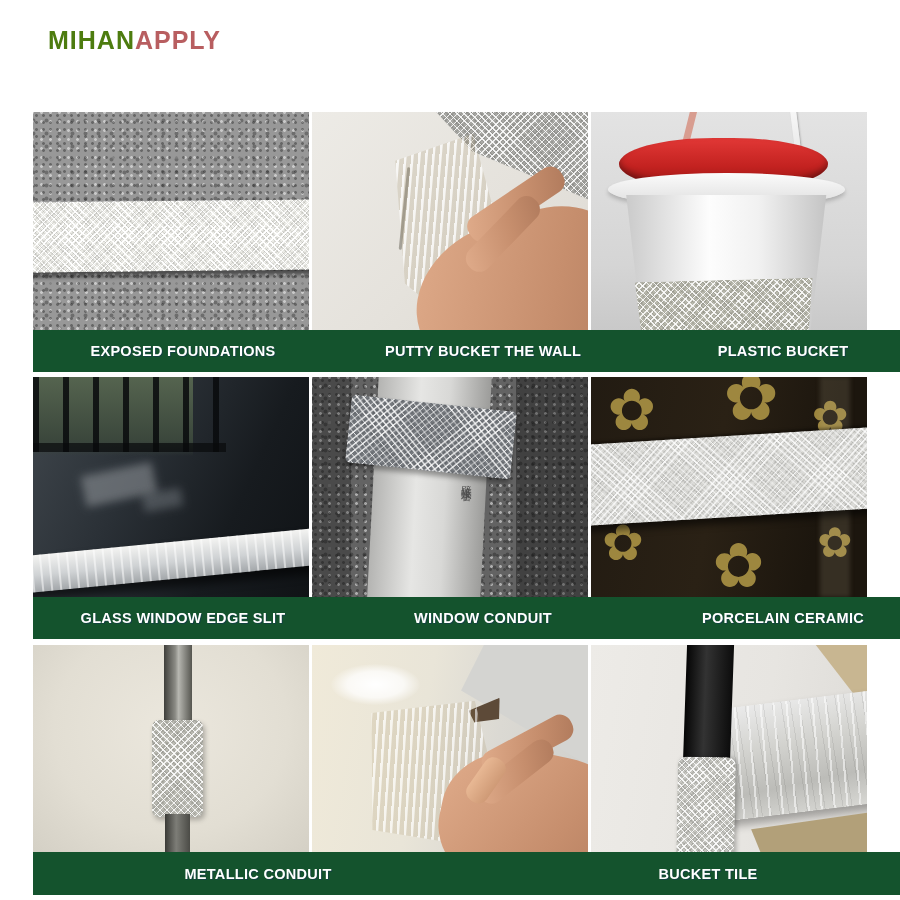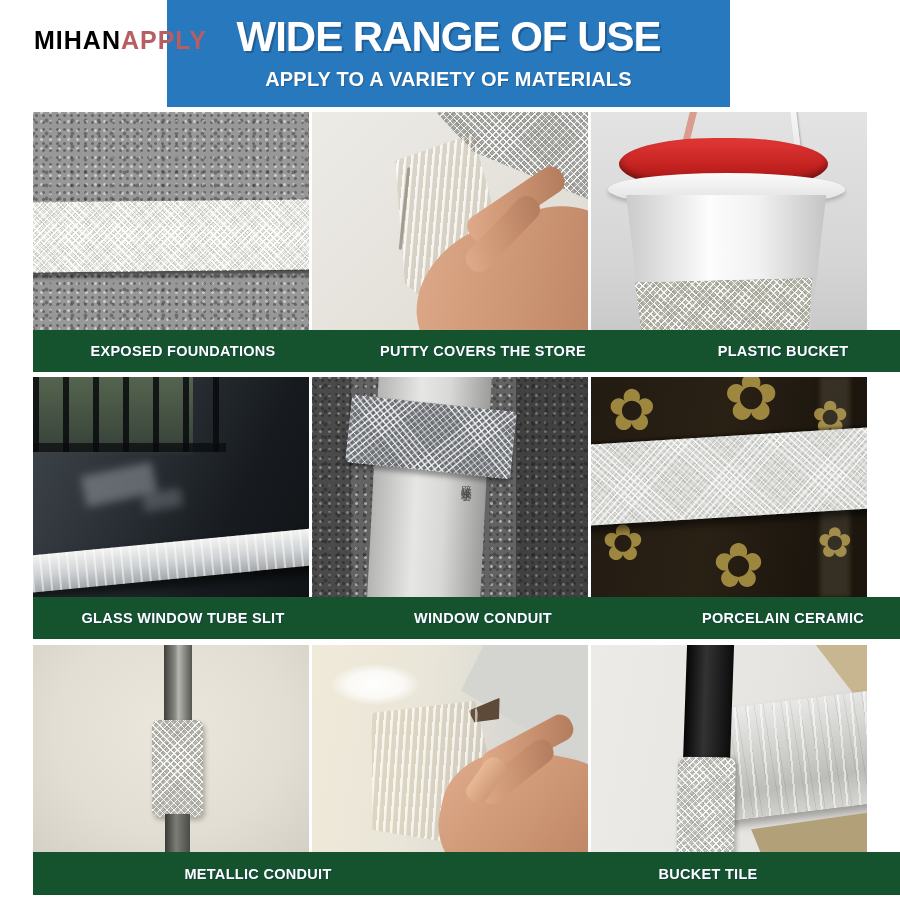--- a/index.html
+++ b/index.html
@@ -1,21 +1,21 @@
 <!DOCTYPE html>
 <html><head>
 <meta charset="utf-8">
 <style>
   html,body{margin:0;padding:0;background:#ffffff;}
   .page{position:relative;width:900px;height:900px;background:#ffffff;overflow:hidden;
         font-family:"Liberation Sans", sans-serif;}
 
   
   .logo{position:absolute;left:34px;top:26px;font-size:25px;font-weight:bold;letter-spacing:1px;z-index:5;}
-  .logo .p1{color:#000000;}
+  .logo .p1{color:#4d7c0f;margin-left:14px;}
   .logo .p2{color:#b85e60;}
 
   
   .header{position:absolute;left:167px;top:0;width:563px;height:107px;background:#2878BE;
           display:flex;flex-direction:column;align-items:center;justify-content:center;z-index:4;}
   .header .title{color:#ffffff;font-size:42px;font-weight:800;letter-spacing:-1px;line-height:1;
           text-shadow:2px 2px 0 rgba(25,60,95,.45);}
   .header .subtitle{color:#ffffff;font-size:20px;font-weight:bold;margin-top:10px;letter-spacing:.2px;
           text-shadow:1px 1px 0 rgba(25,60,95,.4);}
 
@@ -156,24 +156,20 @@
 </style>
 </head>
 <body>
 
 <div class="page">
 
   <div class="logo">
     <span class="p1">MIHAN</span><span class="p2">APPLY</span>
   </div>
 
-  <div class="header">
-    <div class="title">WIDE RANGE OF USE</div>
-    <div class="subtitle">APPLY TO A VARIETY OF MATERIALS</div>
-  </div>
 
   <div class="cell r1 c1 concrete">
     <div class="abs diamond p1t"></div>
   </div>
 
   <div class="cell r1 c2">
     <div class="abs p2bg"></div>
     <div class="abs p2crack"></div>
     <div class="abs diamond p2tape"></div>
     <div class="abs p2flap"></div>
@@ -187,21 +183,21 @@
     <div class="abs p3hose"></div>
     <div class="abs p3h1"></div>
     <div class="abs p3lid"></div>
     <div class="abs p3rim"></div>
     <div class="abs p3body"></div>
     <div class="abs diamond p3tape"></div>
   </div>
 
   <div class="caption-band band1">
     <div class="caption">EXPOSED FOUNDATIONS</div>
-    <div class="caption">PUTTY COVERS THE STORE</div>
+    <div class="caption">PUTTY BUCKET THE WALL</div>
     <div class="caption">PLASTIC BUCKET</div>
   </div>
 
   <div class="cell r2 c1">
     <div class="abs p4bg"></div>
     <div class="abs p4green"></div>
     <div class="abs p4bars"></div>
     <div class="abs p4rail"></div>
     <div class="abs p4glow1"></div>
     <div class="abs p4glow2"></div>
@@ -222,21 +218,21 @@
     <span class="flower" style="left:48%;top:-6%;font-size:66px;">✿</span>
     <span class="flower" style="left:80%;top:8%;font-size:44px;">✿</span>
     <span class="flower" style="left:4%;top:64%;font-size:50px;">✿</span>
     <span class="flower" style="left:44%;top:72%;font-size:62px;">✿</span>
     <span class="flower" style="left:82%;top:66%;font-size:42px;">✿</span>
     <div class="abs p6sheen"></div>
     <div class="abs diamond diamond--bright p6tape"></div>
   </div>
 
   <div class="caption-band band2">
-    <div class="caption">GLASS WINDOW TUBE SLIT</div>
+    <div class="caption">GLASS WINDOW EDGE SLIT</div>
     <div class="caption">WINDOW CONDUIT</div>
     <div class="caption">PORCELAIN CERAMIC</div>
   </div>
 
   <div class="cell r3 c1">
     <div class="abs p7bg"></div>
     <div class="abs p7poleT"></div>
     <div class="abs diamond p7tape"></div>
     <div class="abs p7poleB"></div>
   </div>

